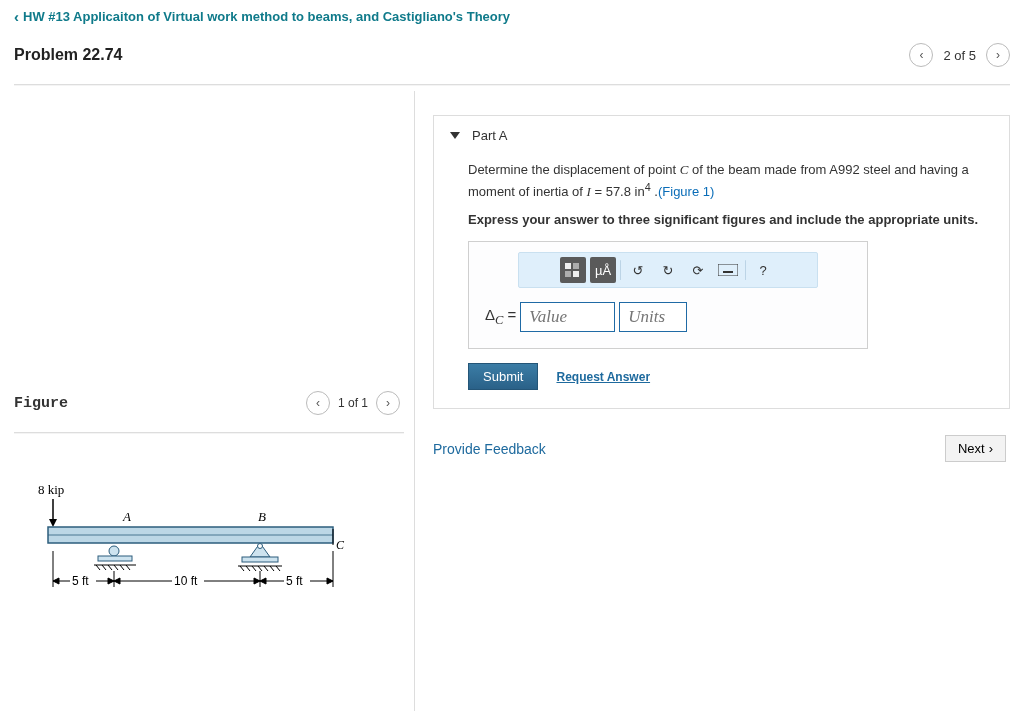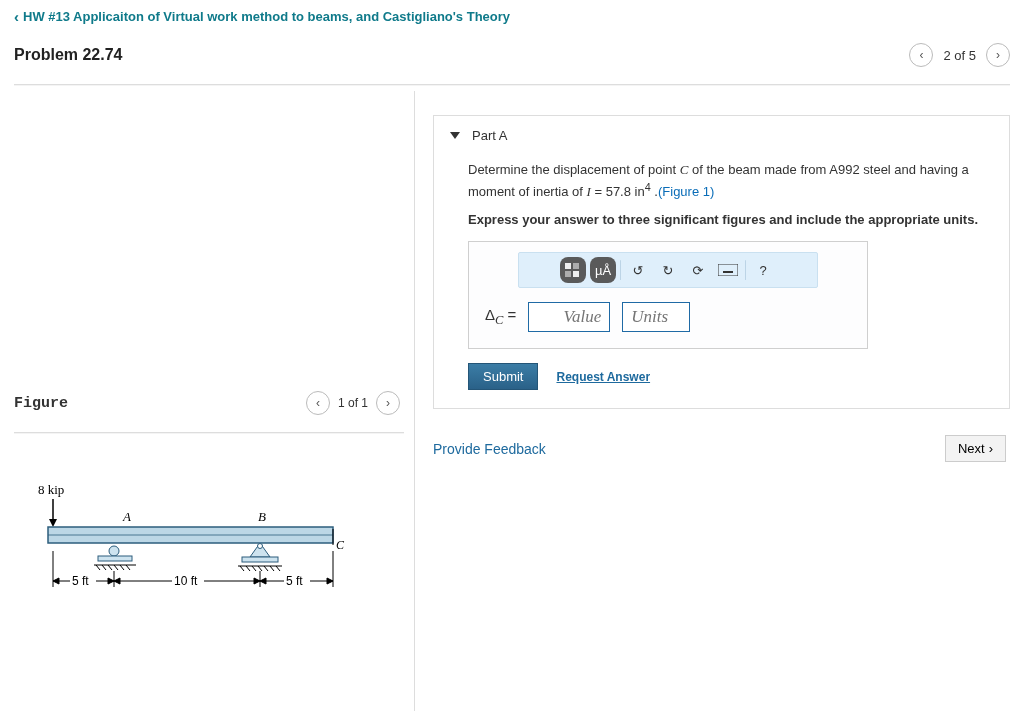--- a/index.html
+++ b/index.html
@@ -116,40 +116,40 @@
     align-items: center;
     justify-content: center;
     gap: 4px;
     padding: 4px 8px;
     width: 300px;
     margin: 0 auto 14px auto;
   }
   .tb-btn {
     min-width: 26px; height: 26px;
     display: inline-flex; align-items: center; justify-content: center;
-    border-radius: 8px;
+    border-radius: 2px;
     cursor: pointer;
     font-size: 13px;
     color: #333;
   }
   .tb-btn.dark { background: #5a5a5a; color: #fff; padding: 0 4px; }
   .tb-btn.sep { border-left: 1px solid #bcd4e6; width:1px; min-width:1px; padding:0; height:20px; cursor:default;}
-  .eq-row { display: flex; align-items: center; gap: 12px; }
+  .eq-row { display: flex; align-items: center; gap: 4px; }
   .eq-label { font-size: 15px; }
   .eq-input {
     border: 1px solid #1f6aa5;
     height: 30px;
     font-family: Georgia, 'Times New Roman', serif;
     font-style: italic;
     font-size: 17px;
     color: #888;
     padding: 0 8px;
     background: #fff;
   }
-  .eq-value { width: 82px; text-align: right; }
+  .eq-value { width: 95px; }
   .eq-units { width: 68px; }
 
   .submit-row {
     display: flex;
     align-items: center;
     gap: 18px;
     margin-top: 14px;
   }
   .submit-btn {
     background: #2d6b93;

